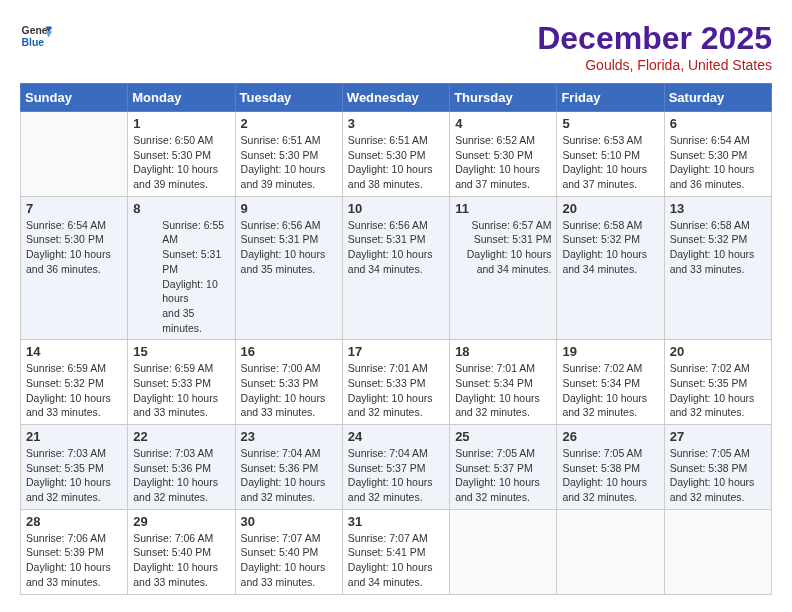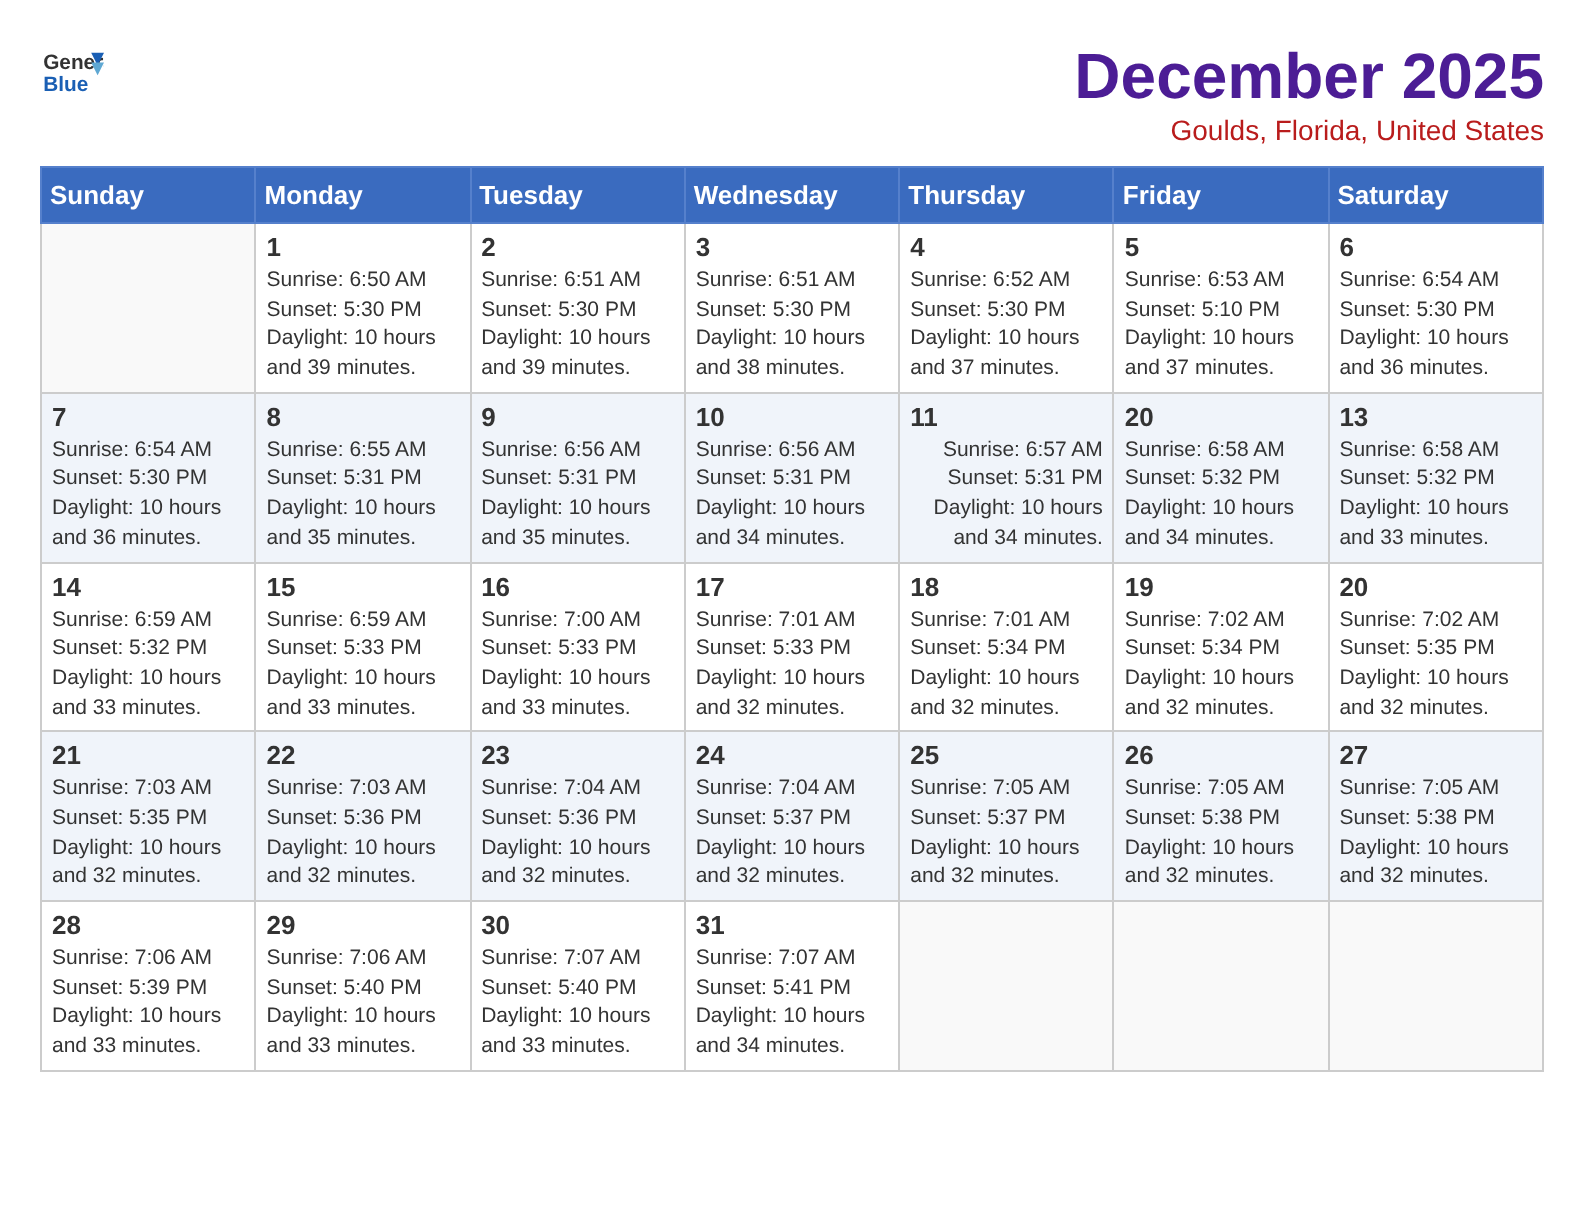--- a/index.html
+++ b/index.html
@@ -155,21 +155,21 @@
       <tr class="row-bg-2">
         <td>
           <div class="day-number">7</div>
           <div class="day-info" style="white-space: pre-line;">Sunrise: 6:54 AM
 Sunset: 5:30 PM
 Daylight: 10 hours
 and 36 minutes.</div>
         </td>
         <td>
           <div class="day-number">8</div>
-          <div class="day-info" style="white-space: pre-line;">Sunrise: 6:55 AM
+          <div class="day-info" style="white-space: pre-line; margin-left: 29px;">Sunrise: 6:55 AM
 Sunset: 5:31 PM
 Daylight: 10 hours
 and 35 minutes.</div>
         </td>
         <td>
           <div class="day-number">9</div>
           <div class="day-info" style="white-space: pre-line;">Sunrise: 6:56 AM
 Sunset: 5:31 PM
 Daylight: 10 hours
 and 35 minutes.</div>

